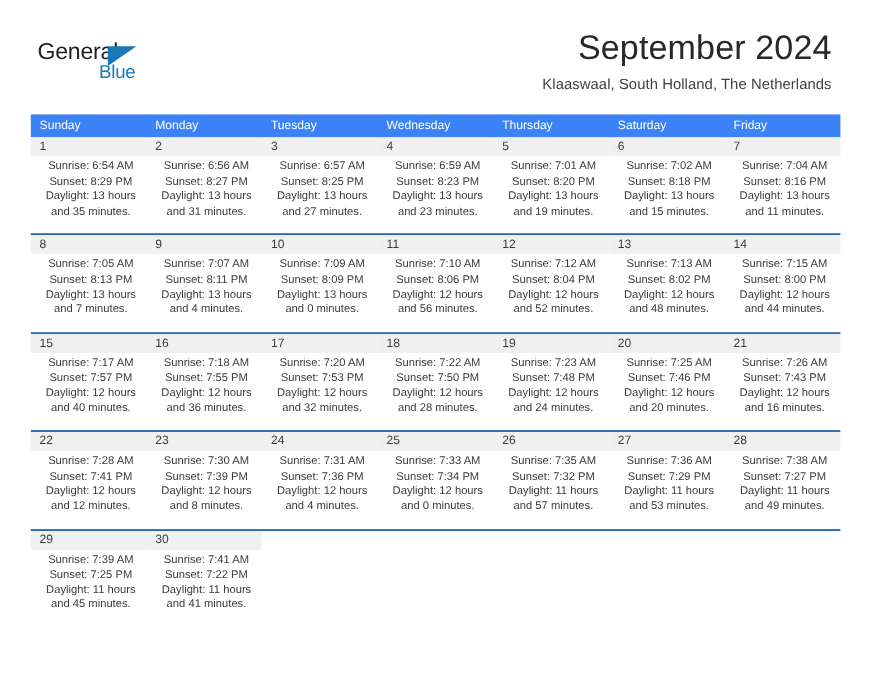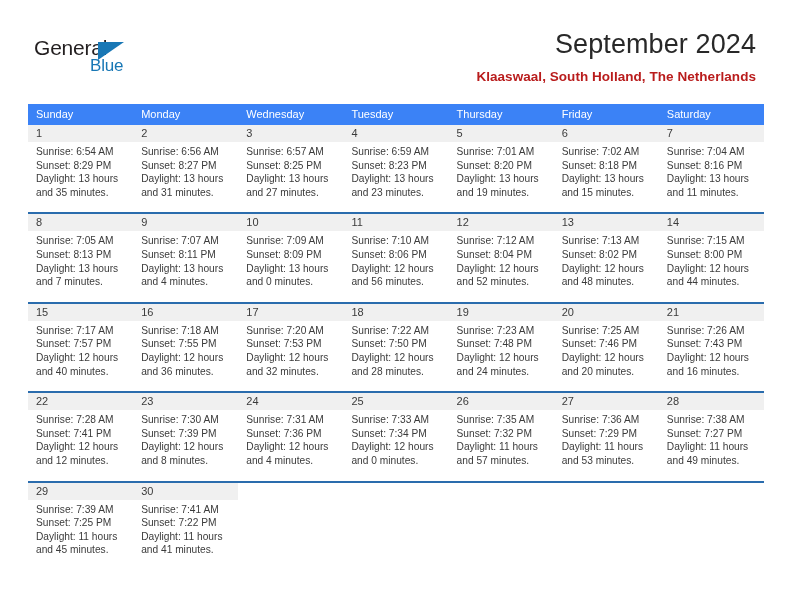--- a/index.html
+++ b/index.html
@@ -64,31 +64,31 @@
     font-family: "Liberation Sans", sans-serif;
   }
 
   .title-block {
     position: absolute;
     right: 36px;
     top: 28px;
     text-align: right;
   }
   .cal-title {
-    font-size: 27px;
+    font-size: 31px;
     font-weight: normal;
     color: #282828;
     line-height: 32px;
     letter-spacing: 0.1px;
   }
   .cal-subtitle {
     margin-top: 9px;
     font-size: 13.5px;
-    font-weight: bold;
-    color: #b91c1c;
+    font-weight: normal;
+    color: #404040;
     letter-spacing: 0.05px;
   }
 
   
   .calendar {
     position: absolute;
     left: 28px;
     top: 104px;
     width: 736px;
   }
@@ -130,20 +130,21 @@
     background: transparent;
   }
   .daynum {
     font-size: 11px;
     color: #3b3b3b;
     line-height: 17px;
     padding-left: 8px;
   }
   .daylines {
     padding: 3px 4px 0 8px;
+    text-align: center;
   }
   .dayline {
     font-size: 10.2px;
     line-height: 13.6px;
     color: #3b3b3b;
     white-space: nowrap;
   }
 </style>
 </head>
 <body>
@@ -162,25 +163,25 @@
       <div class="cal-title">September 2024</div>
       <div class="cal-subtitle">Klaaswaal, South Holland, The Netherlands</div>
     </div>
 
   </div>
 
   <div class="calendar">
     <div class="weekdays" id="weekday-row">
         <div class="weekday">Sunday</div>
         <div class="weekday">Monday</div>
+        <div class="weekday">Tuesday</div>
         <div class="weekday">Wednesday</div>
-        <div class="weekday">Tuesday</div>
         <div class="weekday">Thursday</div>
+        <div class="weekday">Saturday</div>
         <div class="weekday">Friday</div>
-        <div class="weekday">Saturday</div>
       </div>
     <div id="weeks-container">
         <div class="week first">
           <div class="day filled">
             <div class="daynum-band">
               <div class="daynum">1</div>
             </div>
             <div class="daylines">
               <div class="dayline">Sunrise: 6:54 AM</div>
               <div class="dayline">Sunset: 8:29 PM</div>

